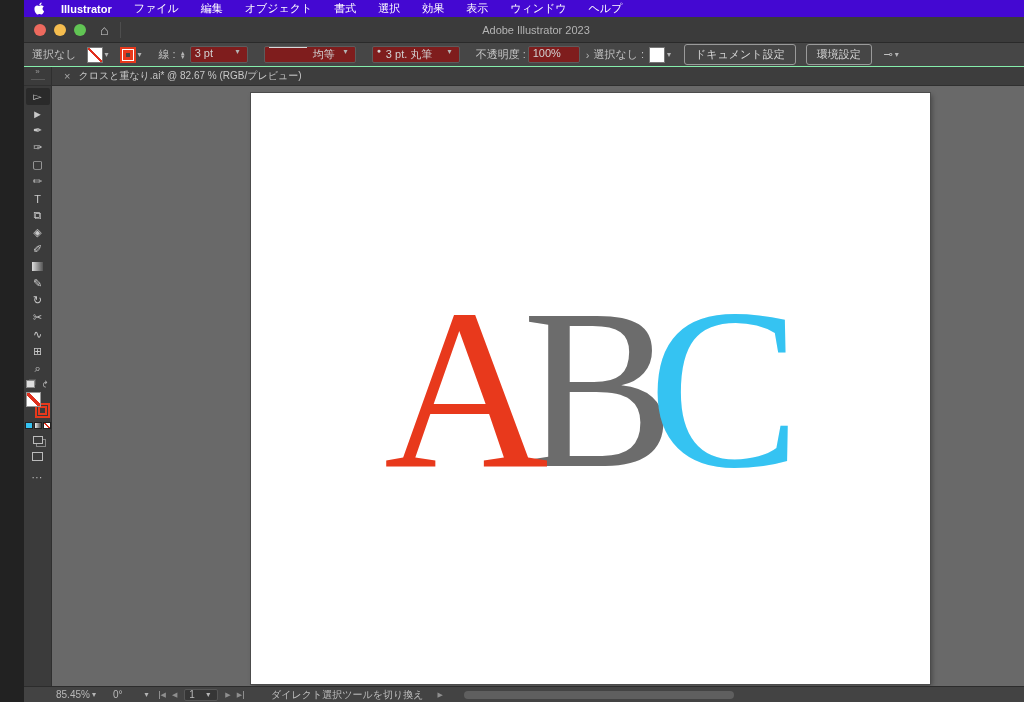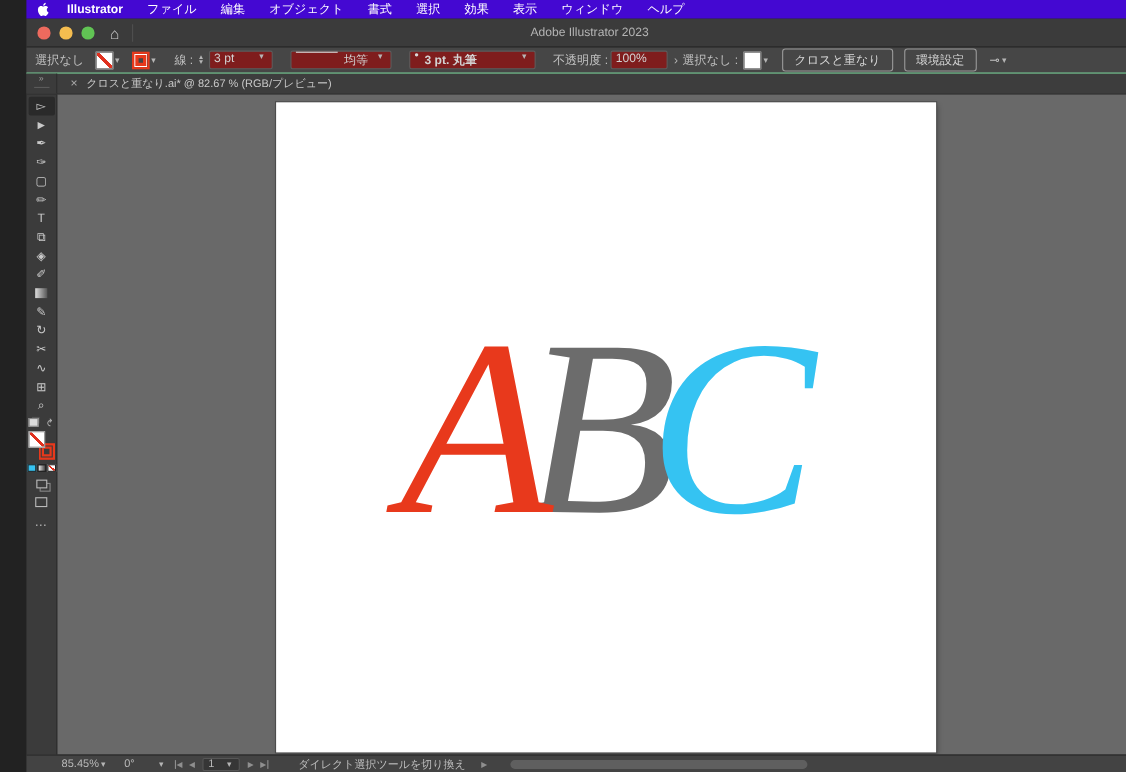--- a/index.html
+++ b/index.html
@@ -74,23 +74,23 @@
   .color-row { display:flex; gap:1px; margin-top:4px; }
   .cbtn { width:8px; height:7px; border:1px solid #222; }
   .cbtn.color { background:#35c3f2; }
   .cbtn.grad { background:linear-gradient(90deg,#eee,#444); }
   .cbtn.none { background:linear-gradient(to top right, transparent 40%, #e0301e 40%, #e0301e 60%, transparent 60%), #fff; }
   .icon-screen { width:11px; height:9px; border:1px solid #bbb; margin-top:8px; }
   .icon-draw { width:10px; height:8px; border:1px solid #bbb; box-shadow:3px 3px 0 -1px #3b3b3b, 3px 3px 0 0 #888; margin-top:7px; }
   .more-dots { color:#b5b5b5; font-size:11px; margin-top:10px; letter-spacing:1px; }
 
   .canvas { flex:1 1 auto; background:#696969; position:relative; overflow:hidden; }
-  .artboard { position:absolute; left:199px; top:7px; width:600px; height:591px; background:#fff;
+  .artboard { position:absolute; left:199px; top:7px; width:679px; height:591px; background:#fff;
     box-shadow:0 0 0 1px #4c4c4c, 2px 2px 5px rgba(0,0,0,0.35);
-    display:flex; align-items:center; justify-content:center;font-style:italic; }
+    display:flex; align-items:center; justify-content:center; }
   .abc { font-family:"Liberation Serif","DejaVu Serif",serif; font-size:228px; line-height:1;
     letter-spacing:-0.115em; white-space:nowrap; padding-right:0.1em; }
   .abc .ltr { position:relative; }
   .abc .ltr:nth-child(1){ z-index:2; } .abc .ltr:nth-child(2){ z-index:1; } .abc .ltr:nth-child(3){ z-index:3; }
 
   .right-dock { position:absolute; right:0; top:0; bottom:0; width:9px; background:#454545;
     border-left:1px solid #333; z-index:4; display:flex; justify-content:center; }
   .right-dock .collapse { color:#9e9e9e; font-size:7px; margin-top:4px; }
 
   
@@ -148,34 +148,34 @@
     </span>
     <span class="cb-field" style="width:58px;">
       <span>3 pt</span>
       <span class="chev inner-chev">▾</span>
     </span>
     <span class="cb-field mlg" style="width:92px;">
       <span class="line-preview"></span>
       <span>均等</span>
       <span class="chev inner-chev">▾</span>
     </span>
-    <span class="cb-field mlg" style="width:115px;font-weight:bold;">
+    <span class="cb-field mlg" style="width:88px;">
       <span class="brush-dot">●</span>
       <span>3 pt. 丸筆</span>
       <span class="chev inner-chev">▾</span>
     </span>
     <span class="cb-label mlg">不透明度 :</span>
     <span class="cb-field" style="width:52px;">
       <span>100%</span>
     </span>
     <span class="chev-right">›</span>
     <span class="cb-label">選択なし :</span>
     <span class="swatch-box" style="margin-left:5px;"></span>
     <span class="chev">▾</span>
-    <button class="cb-btn">クロスと重なり</button>
+    <button class="cb-btn">ドキュメント設定</button>
     <button class="cb-btn">環境設定</button>
     <span class="cb-icon">⊸</span>
     <span class="chev">▾</span>
   </div>
 
   <div class="tabrow">
     <div class="tools-header">
       <span>»</span>
       <span class="grip"></span>
     </div>

